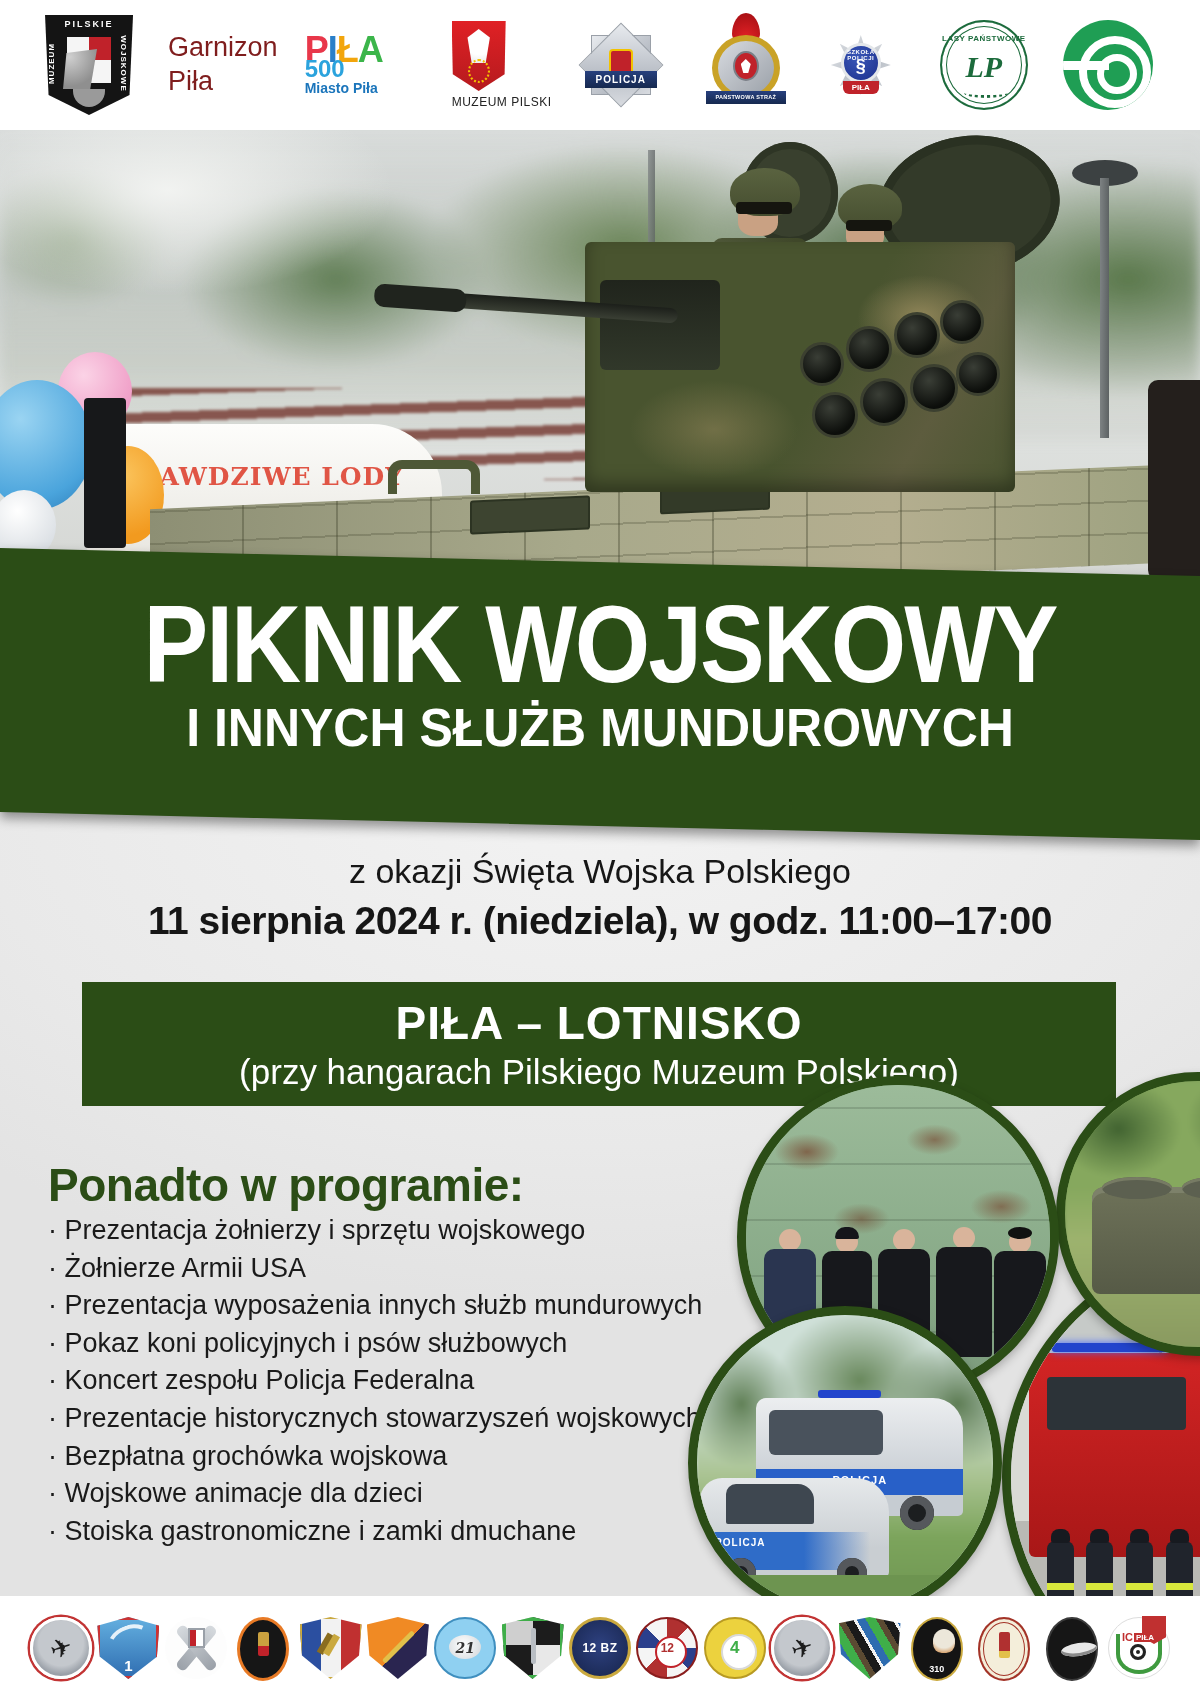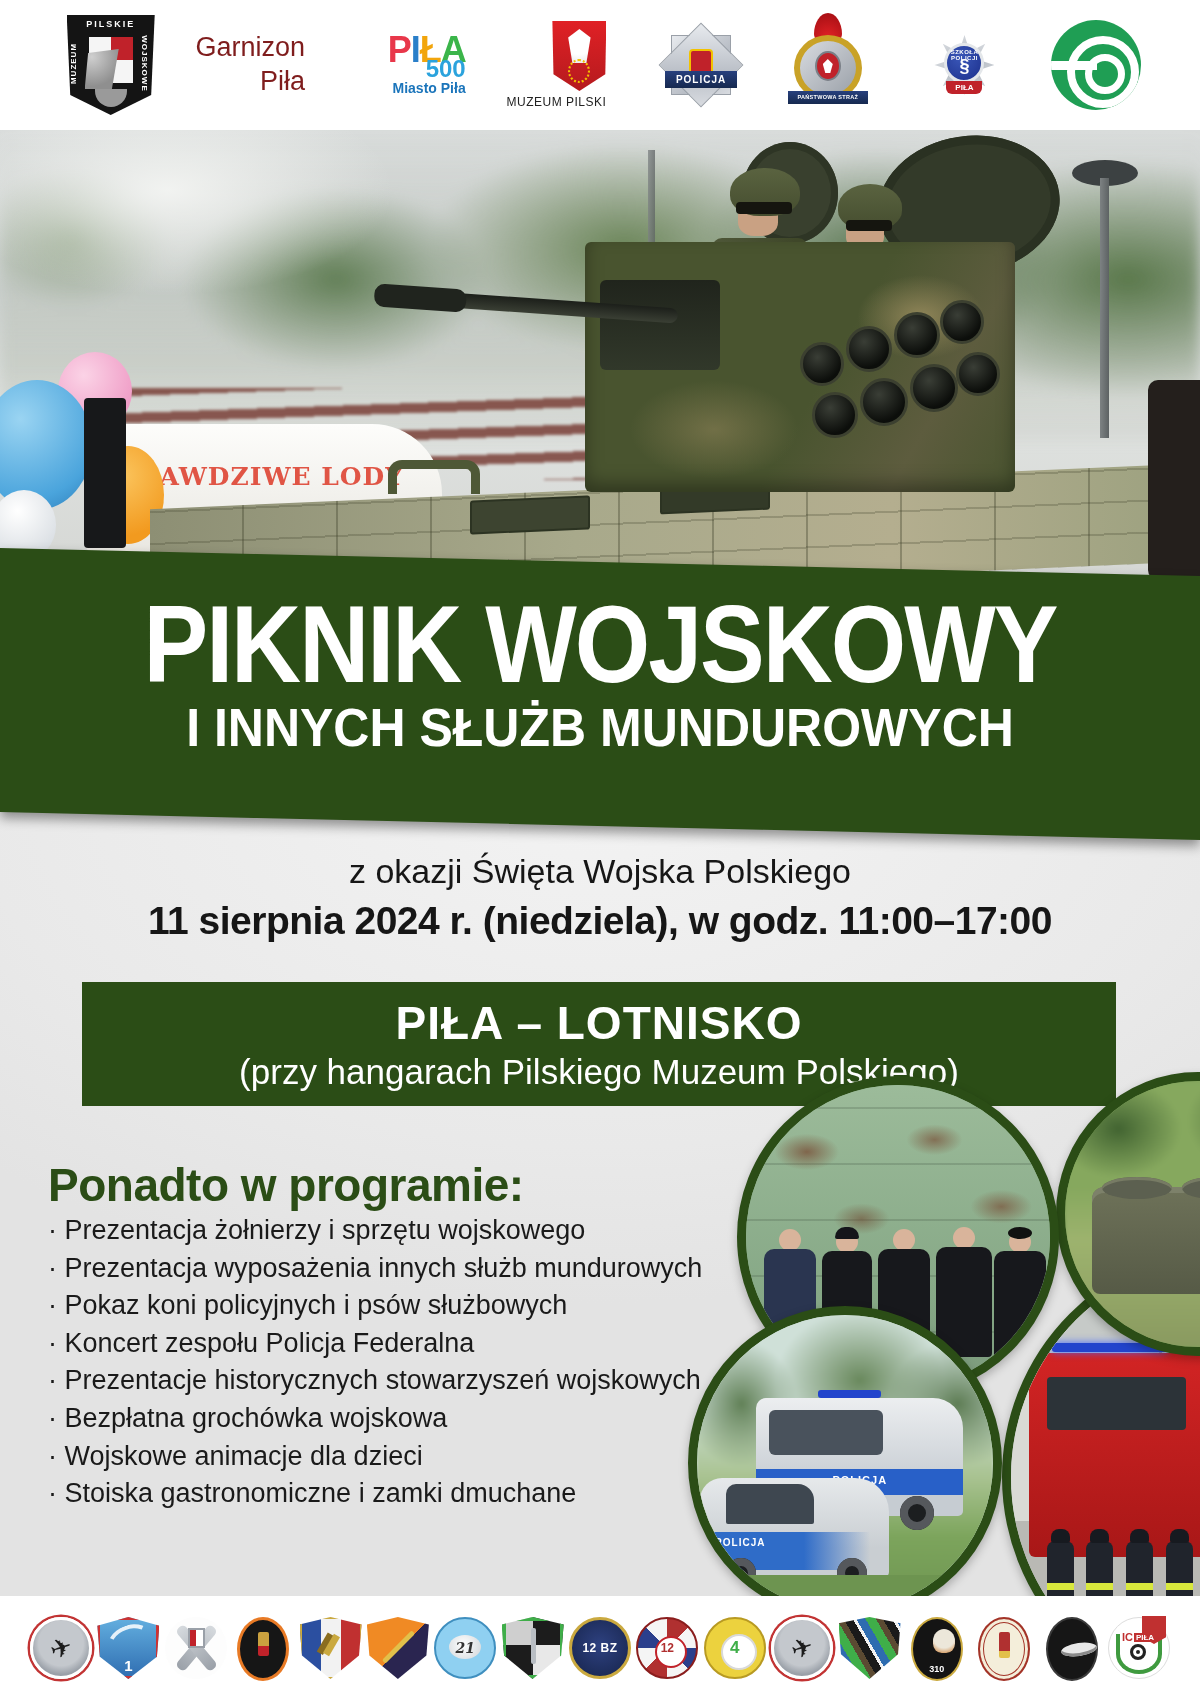--- a/index.html
+++ b/index.html
@@ -1,21 +1,21 @@
 <!DOCTYPE html>
 <html><head>
 <meta charset="utf-8">
 <style>
   * { box-sizing: border-box; margin: 0; padding: 0; }
   body { margin:0; background:#777; font-family:"Liberation Sans", sans-serif; }
   .poster { position:relative; width:1200px; height:1697px; margin:0 auto; background:#ffffff; overflow:hidden; }
 
   
   .top-bar { position:absolute; top:0; left:0; width:1200px; height:130px; background:#fff; display:flex; align-items:center; justify-content:space-evenly; padding:0 18px; z-index:30; }
-  .logo { position:relative; display:flex; flex-direction:column; align-items:flex-end; justify-content:center; }
+  .logo { position:relative; display:flex; flex-direction:column; align-items:flex-start; justify-content:center; }
 
   
   .lg-muzeum { width:96px; height:104px; }
   .muzeum-shield { position:relative; width:88px; height:100px; background:#141414; clip-path:polygon(50% 100%, 4% 80%, 0 0, 100% 0, 96% 80%); }
   .muzeum-checker { position:absolute; left:22px; top:22px; width:44px; height:46px; background:conic-gradient(#c0222a 0 90deg, #f5f5f5 90deg 180deg, #c0222a 180deg 270deg, #f5f5f5 270deg); }
   .muzeum-wing { position:absolute; left:18px; top:34px; width:34px; height:40px; background:radial-gradient(circle at 20% 20%, #cfcfcf, #8f8f8f 70%); clip-path:polygon(0 100%, 10% 10%, 100% 0, 80% 100%); }
   .muzeum-gear { position:absolute; left:28px; bottom:8px; width:32px; height:18px; background:#9a9a9a; border-radius:0 0 16px 16px; }
   .muzeum-arc-top { position:absolute; top:4px; left:0; width:100%; text-align:center; color:#fff; font-size:9px; font-weight:bold; letter-spacing:2px; }
   .muzeum-arc-left { position:absolute; left:-14px; top:44px; color:#fff; font-size:8px; font-weight:bold; transform:rotate(-90deg); letter-spacing:1px; }
   .muzeum-arc-right { position:absolute; right:-18px; top:44px; color:#fff; font-size:8px; font-weight:bold; transform:rotate(90deg); letter-spacing:1px; }
@@ -300,20 +300,27 @@
       <div class="szk-star">
         <div class="c1"></div>
         <div class="c2"></div>
         <div class="szk-center">
           <span class="szk-arc">SZKOŁA POLICJI</span>
           <span class="szk-par">§</span>
         </div>
         <div class="szk-ribbon">PIŁA</div>
       </div>
     </div>
+    <div class="logo lg-lasy">
+      <div class="lasy-oval">
+        <span class="lasy-arc">LASY PAŃSTWOWE</span>
+        <span class="lasy-mono">LP</span>
+        <div class="lasy-laurel"></div>
+      </div>
+    </div>
     <div class="logo lg-arcs">
       <div class="arcs-disc">
         <div class="arcs-ring1"></div>
         <div class="arcs-ring2"></div>
         <div class="arcs-stripe"></div>
       </div>
     </div>
   </header>
 
   <section class="hero">
@@ -385,20 +392,21 @@
 
   <section class="loc-box">
     <div class="l1">PIŁA – LOTNISKO</div>
     <div class="l2">(przy hangarach Pilskiego Muzeum Polskiego)</div>
   </section>
 
   <section class="program">
     <h3>Ponadto w programie:</h3>
     <ul>
       <li>· Prezentacja żołnierzy i sprzętu wojskowego</li>
+      <li>· Żołnierze Armii USA</li>
       <li>· Prezentacja wyposażenia innych służb mundurowych</li>
       <li>· Pokaz koni policyjnych i psów służbowych</li>
       <li>· Koncert zespołu Policja Federalna</li>
       <li>· Prezentacje historycznych stowarzyszeń wojskowych</li>
       <li>· Bezpłatna grochówka wojskowa</li>
       <li>· Wojskowe animacje dla dzieci</li>
       <li>· Stoiska gastronomiczne i zamki dmuchane</li>
     </ul>
   </section>
 

